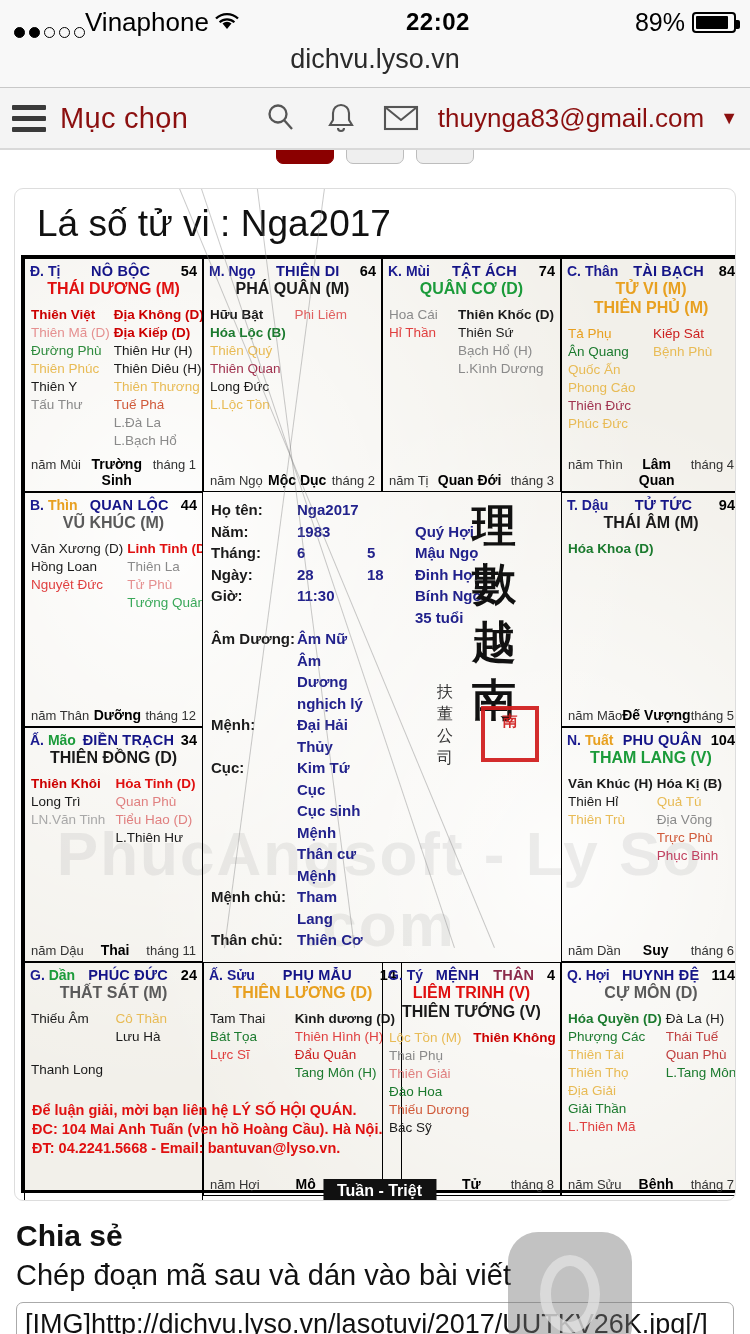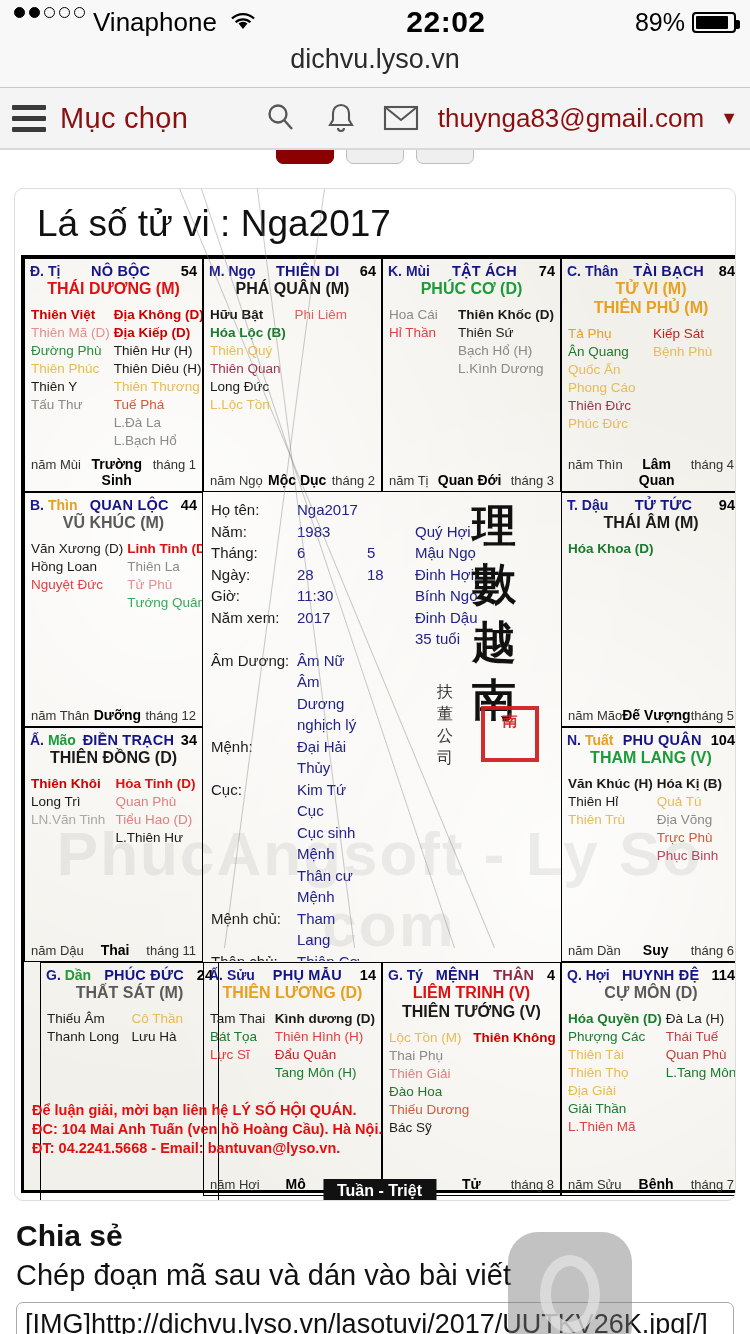--- a/index.html
+++ b/index.html
@@ -10,27 +10,27 @@
     overflow:hidden;
     position:relative;
   }
 
   
   #status-bar{
     height:44px; background:#f8f8f8;
     display:flex; align-items:center; padding:0 14px;
     font-size:26px; color:#000;
   }
-  .sb-left{ display:flex; align-items:flex-start; gap:8px; flex:0 0 auto; }
+  .sb-left{ display:flex; align-items:flex-end; gap:0; flex:0 0 auto; }
   .dots{ display:flex; gap:4px; align-items:center; }
   .dot{ width:11px; height:11px; border-radius:50%; border:1.6px solid #000; }
   .dot.full{ background:#000; }
   .carrier{ font-size:26px; letter-spacing:0; }
   .wifi{ margin-left:4px; }
-  .sb-center{ flex:1; text-align:center; font-weight:bold; font-size:30px; letter-spacing:.5px;}
+  .sb-center{ flex:1; text-align:center; font-weight:bold; font-size:24px; letter-spacing:.5px;}
   .sb-right{ display:flex; align-items:center; gap:7px; flex:0 0 auto; }
   .battery-pct{ font-size:25px; }
   .battery{ width:44px; height:21px; border:2px solid #000; border-radius:4px; position:relative; padding:2px;}
   .battery::after{ content:""; position:absolute; right:-6px; top:6px; width:4px; height:9px; background:#000; border-radius:0 2px 2px 0;}
   .battery i{ display:block; height:100%; background:#000; border-radius:1px;}
 
   
   #url-bar{
     height:44px; background:#f8f8f8; display:flex; align-items:flex-start;
     justify-content:center; border-bottom:1px solid #c8c8c8;
@@ -94,21 +94,21 @@
     display:flex; align-items:baseline; padding:0 6px; font-size:13px; color:#333;
   }
   .ft-l{ flex:0 0 auto;} .ft-c{ flex:1 1 auto; text-align:center; font-weight:bold; color:#000; font-size:14px;}
   .ft-r{ flex:0 0 auto;}
 
   
   #center-panel{
     position:absolute; left:179px; top:233px; width:358px; height:470px;
     overflow:hidden;
   }
-  #info-table{ padding:8px 0 0 8px; font-size:15px; color:#22228c; font-weight:normal;}
+  #info-table{ padding:8px 0 0 8px; font-size:15px; color:#22228c; font-weight:bold;}
   #info-table .row{ display:flex; line-height:21.5px; }
   .lbl{ width:86px; flex:0 0 86px; color:#1b1b1b;}
   .v1{ width:70px; flex:0 0 70px;}
   .v2{ width:48px; flex:0 0 48px;}
   .v3{ flex:0 0 auto;}
   #cn-chars{
     position:absolute; right:28px; top:6px; width:78px;
     font-family:"DejaVu Serif", serif; font-size:44px; line-height:58px;
     color:#111; text-align:center; font-weight:bold;
   }
@@ -296,21 +296,21 @@
             <span class="ft-r">tháng 2</span>
           </div>
         </div>
         <div class="cell" style="left: 358px; top: 0px; width: 179px; height: 234px;">
           <div class="cell-hd">
             <span class="hd-chi"><span class="can">K.</span> <span style="color:#1a1a8f">Mùi</span></span>
             <span class="hd-pal">TẬT ÁCH</span>
             <span class="hd-num">74</span>
           </div>
           <div class="cell-stars">
-            <div style="color: rgb(27, 155, 58);">PHÚC CƠ (D)</div>
+            <div style="color: rgb(27, 155, 58);">QUÂN CƠ (D)</div>
           </div>
           <div class="cell-cols">
             <div class="col">
               <div style="color: rgb(138, 138, 138);">Hoa Cái</div>
               <div style="color: rgb(224, 64, 64);">Hỉ Thần</div>
             </div>
             <div class="col">
               <div style="color: rgb(26, 26, 26); font-weight: bold;">Thiên Khốc (D)</div>
               <div style="color: rgb(26, 26, 26);">Thiên Sứ</div>
               <div style="color: rgb(138, 138, 138);">Bạch Hổ (H)</div>
@@ -451,46 +451,46 @@
               <div style="color: rgb(208, 90, 58);">Trực Phù</div>
               <div style="color: rgb(192, 64, 96);">Phục Binh</div>
             </div>
           </div>
           <div class="cell-ft">
             <span class="ft-l">năm Dần</span>
             <span class="ft-c">Suy</span>
             <span class="ft-r">tháng 6</span>
           </div>
         </div>
-        <div class="cell" style="left: 16px; top: 704px; width: 179px; height: 298px;">
+        <div class="cell" style="left: 0px; top: 704px; width: 179px; height: 298px;">
           <div class="cell-hd">
             <span class="hd-chi"><span class="can">G.</span> <span style="color:#1b9b3a">Dần</span></span>
             <span class="hd-pal">PHÚC ĐỨC</span>
             <span class="hd-num">24</span>
           </div>
           <div class="cell-stars">
             <div style="color: rgb(90, 90, 90);">THẤT SÁT (M)</div>
           </div>
           <div class="cell-cols">
             <div class="col">
               <div style="color: rgb(26, 26, 26);">Thiếu Âm</div>
-              <div style="color: rgb(26, 26, 26);">Thanh Long</div>
+              <div style="color: rgb(26, 26, 26); margin-top: 33px;">Thanh Long</div>
             </div>
             <div class="col">
               <div style="color: rgb(232, 187, 85);">Cô Thần</div>
               <div style="color: rgb(26, 26, 26);">Lưu Hà</div>
             </div>
           </div>
           <div class="cell-ft">
             <span class="ft-l">năm Tuất</span>
             <span class="ft-c">Tuyệt</span>
             <span class="ft-r">tháng 10</span>
           </div>
         </div>
-        <div class="cell" style="left: 179px; top: 704px; width: 179px; height: 234px;">
+        <div class="cell" style="left: 179px; top: 704px; width: 199px; height: 234px;">
           <div class="cell-hd">
             <span class="hd-chi"><span class="can">Ấ.</span> <span style="color:#1a1a8f">Sửu</span></span>
             <span class="hd-pal">PHỤ MẪU</span>
             <span class="hd-num">14</span>
           </div>
           <div class="cell-stars">
             <div style="color: rgb(232, 160, 32);">THIÊN LƯƠNG (D)</div>
           </div>
           <div class="cell-cols">
             <div class="col">
@@ -598,26 +598,20 @@
             <span class="lbl">Ngày:</span>
             <span class="v1">28</span>
             <span class="v2">18</span>
             <span class="v3">Đinh Hợi</span>
           </div>
           <div class="row">
             <span class="lbl">Giờ:</span>
             <span class="v1">11:30</span>
             <span class="v2"></span>
             <span class="v3">Bính Ngọ</span>
-          </div>
-          <div class="row">
-            <span class="lbl">Năm xem:</span>
-            <span class="v1">2017</span>
-            <span class="v2"></span>
-            <span class="v3">Đinh Dậu</span>
           </div>
           <div class="row">
             <span class="lbl"></span>
             <span class="v1"></span>
             <span class="v2"></span>
             <span class="v3">35 tuổi</span>
           </div>
           <div class="row">
             <span class="lbl">Âm Dương:</span>
             <span class="v1">Âm Nữ</span>

